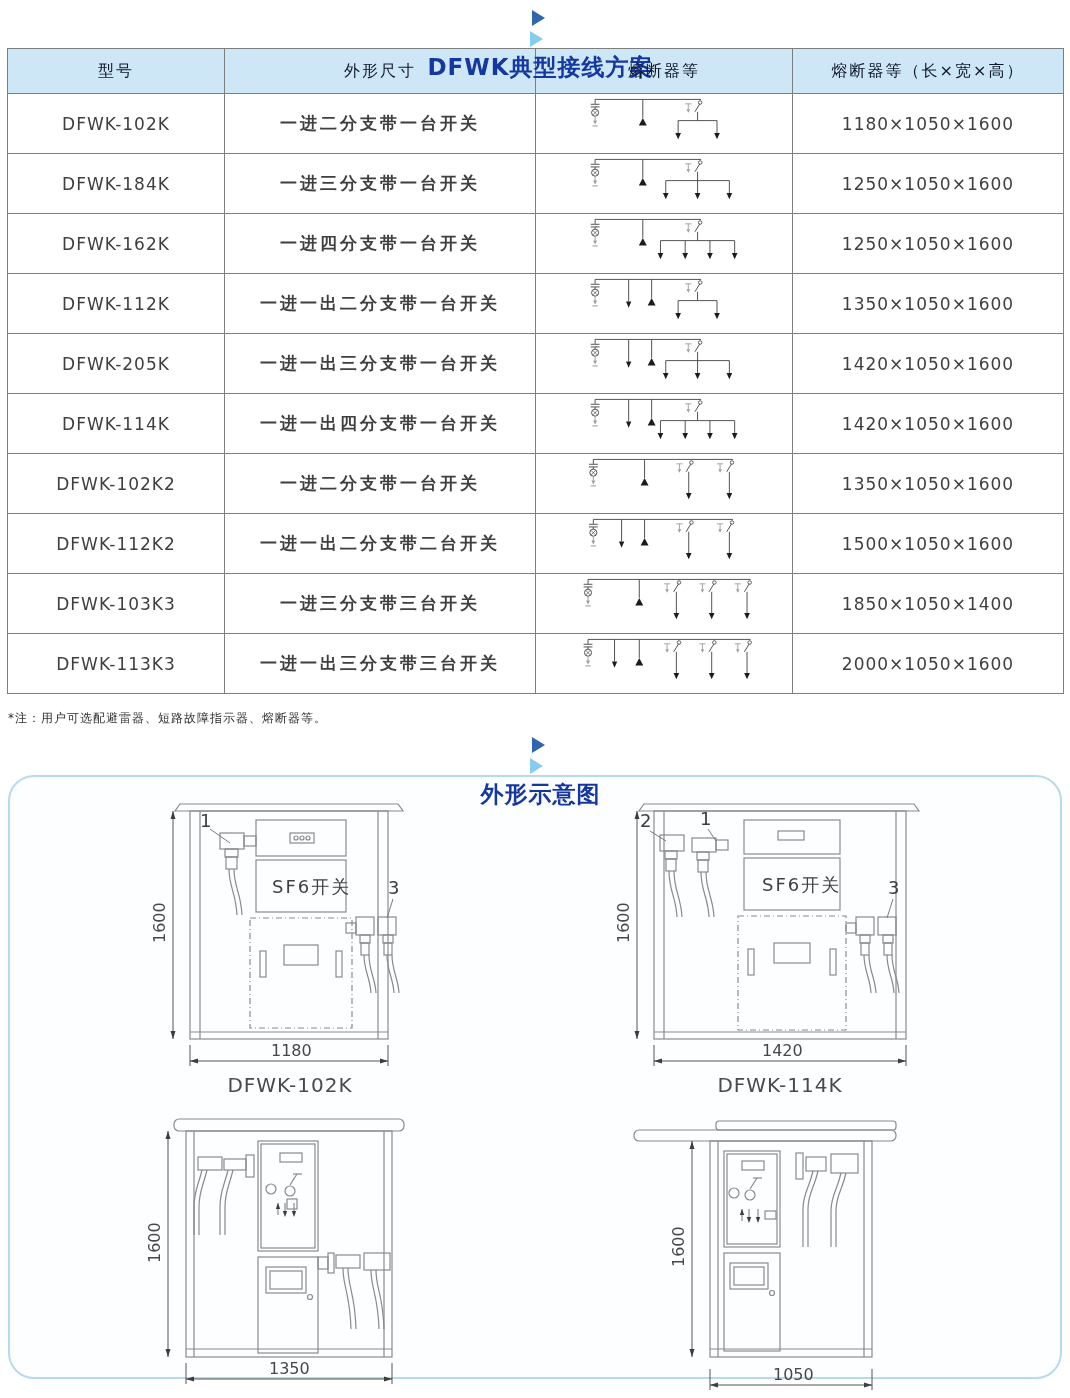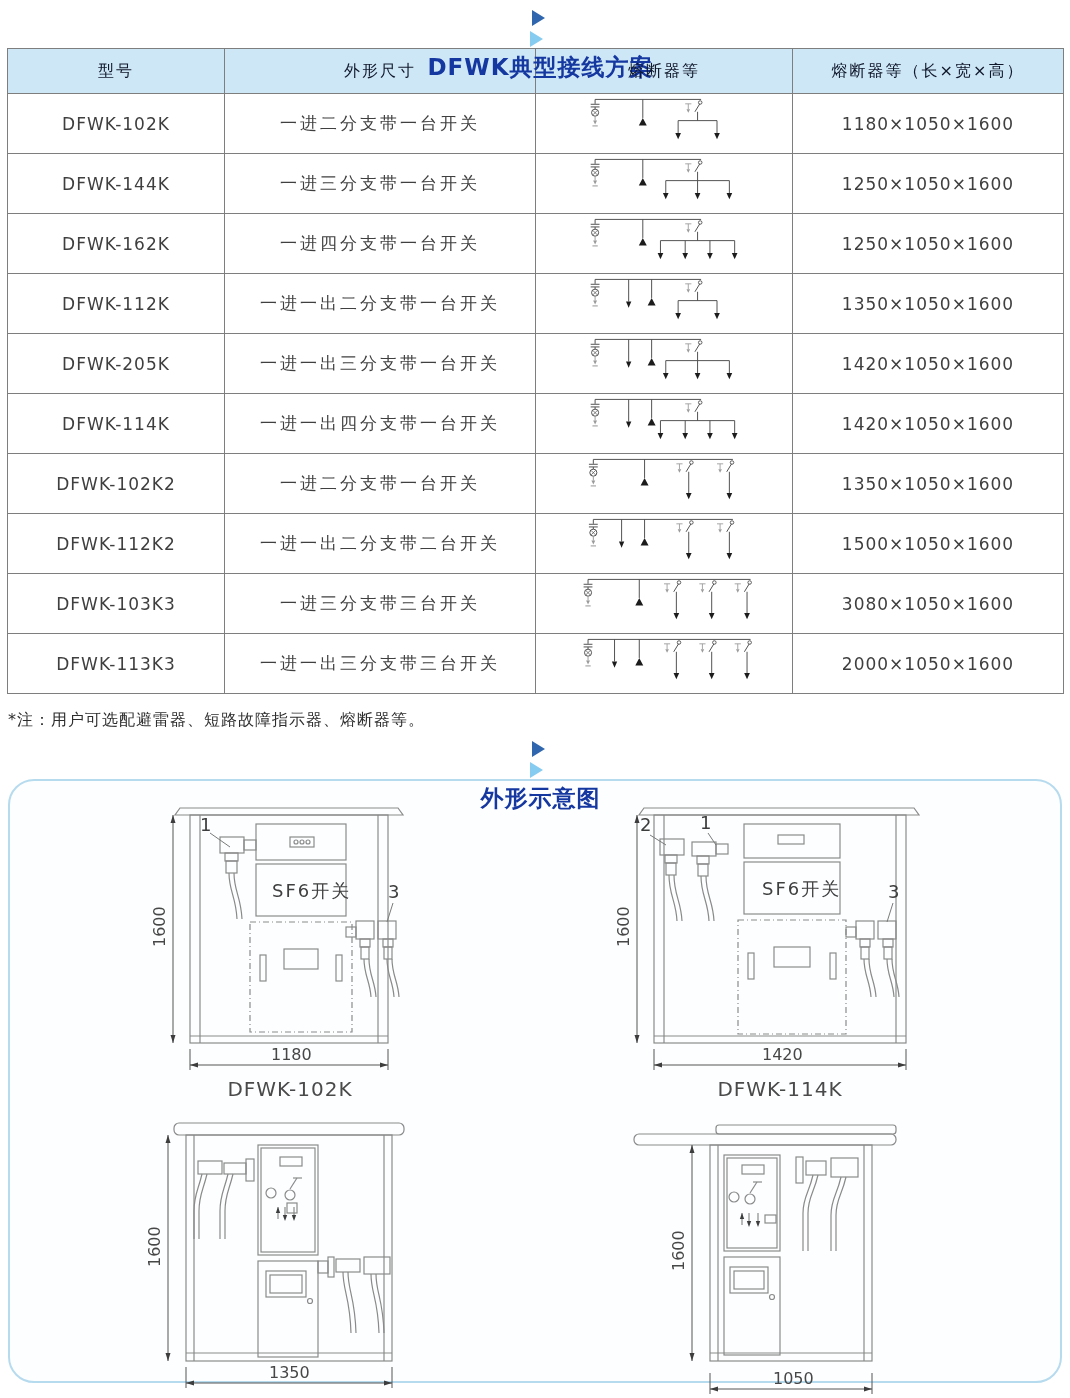--- a/index.html
+++ b/index.html
@@ -10,24 +10,24 @@
   .tri{width:0;height:0;border-top:8px solid transparent;border-bottom:8px solid transparent;display:inline-block;}
   .tri.dark{border-left:13px solid #2f66ad;}
   .tri.light{border-left:13px solid #86ccf1;margin-left:-3px;}
   .section-title .ttl{font-size:23px;font-weight:bold;color:#1537a0;letter-spacing:1px;margin-left:5px;}
   
   table.spec{border-collapse:collapse;width:1056px;margin:0 0 0 7px;table-layout:fixed;}
   table.spec th,table.spec td{border:1px solid #7e7e7e;text-align:center;vertical-align:middle;padding:0;}
   table.spec th{background:#cde7f7;height:44px;font-weight:normal;font-size:16px;color:#0f172a;letter-spacing:2px;}
   table.spec td{height:57px;font-size:17px;color:#3f3f3f;background:#fff;}
   td.model{letter-spacing:1px;}
-  td.desc{letter-spacing:3px;}
+  td.desc{letter-spacing:3px;font-weight:bold;}
   td.dims{font-size:16px;letter-spacing:1px;margin-top:48px;}
   
-  .note{margin:16px 0 0 8px;font-size:16px;color:#2e2e2e;letter-spacing:1px;}
+  .note{margin:16px 0 0 8px;font-size:12px;color:#2e2e2e;letter-spacing:1px;}
   
   .outline-panel{margin:8px 8px 0 8px;height:604px;box-sizing:border-box;
       border:2px solid #b7dbee;border-radius:26px;background:#fdfeff;padding:10px 0 0 0;}
   .draw-grid{display:grid;grid-template-columns:430px 430px;justify-content:center;column-gap:60px;}
   .draw-block{display:flex;flex-direction:column;align-items:center;}
   .caption{font-size:20px;color:#4a4a4a;letter-spacing:1px;text-align:center;margin-top:2px;}
   
   svg{overflow:visible;}
   .s path,.s rect,.s line,.s circle,.s polyline{fill:none;stroke:#8a8a8a;stroke-width:1.2;}
   .dm line{stroke:#555;stroke-width:1;}
@@ -88,21 +88,21 @@
             <line x1="158" y1="20" x2="158" y2="30" stroke="#4d4d4d" stroke-width="1.1"></line>
             <line x1="136" y1="30" x2="180" y2="30" stroke="#4d4d4d" stroke-width="1.1"></line>
             <line x1="136" y1="30" x2="136" y2="44" stroke="#4d4d4d" stroke-width="1.1"></line>
             <polygon points="132.8,44 139.2,44 136,51" fill="#1c1c1c"></polygon>
             <line x1="180" y1="30" x2="180" y2="44" stroke="#4d4d4d" stroke-width="1.1"></line>
             <polygon points="176.8,44 183.2,44 180,51" fill="#1c1c1c"></polygon>
           </svg></td>
         <td class="dims">1180×1050×1600</td>
       </tr>
       <tr>
-        <td class="model">DFWK-144K</td>
+        <td class="model">DFWK-184K</td>
         <td class="desc">一进三分支带一台开关</td>
         <td class="diag"><svg viewBox="0 0 240 62" width="212" height="55">
             <line x1="42" y1="6" x2="162" y2="6" stroke="#4d4d4d" stroke-width="1.1"></line>
             <line x1="42" y1="6" x2="42" y2="11" stroke="#4d4d4d" stroke-width="1.1"></line>
             <line x1="37" y1="11.5" x2="47" y2="11.5" stroke="#4d4d4d" stroke-width="1.1"></line>
             <line x1="37" y1="14.5" x2="47" y2="14.5" stroke="#4d4d4d" stroke-width="1.1"></line>
             <line x1="42" y1="14.5" x2="42" y2="17" stroke="#4d4d4d" stroke-width="1.1"></line>
             <circle cx="42" cy="21" r="4" fill="none" stroke="#4d4d4d" stroke-width="1.1"></circle>
             <line x1="39.5" y1="18.5" x2="44.5" y2="23.5" stroke="#4d4d4d" stroke-width="0.8"></line>
             <line x1="39.5" y1="23.5" x2="44.5" y2="18.5" stroke="#4d4d4d" stroke-width="0.8"></line>
@@ -369,21 +369,21 @@
             <line x1="174" y1="20" x2="174" y2="44" stroke="#4d4d4d" stroke-width="1.1"></line>
             <polygon points="170.8,44 177.2,44 174,51" fill="#1c1c1c"></polygon>
             <circle cx="217" cy="9.5" r="2" fill="none" stroke="#4d4d4d" stroke-width="1"></circle>
             <line x1="211" y1="20" x2="216.5" y2="11" stroke="#4d4d4d" stroke-width="1.1"></line>
             <line x1="200" y1="11" x2="207" y2="11" stroke="#9b9b9b" stroke-width="1"></line>
             <line x1="203.5" y1="11" x2="203.5" y2="17" stroke="#9b9b9b" stroke-width="1"></line>
             <polygon points="201.5,17 205.5,17 203.5,21" fill="#9b9b9b"></polygon>
             <line x1="214" y1="20" x2="214" y2="44" stroke="#4d4d4d" stroke-width="1.1"></line>
             <polygon points="210.8,44 217.2,44 214,51" fill="#1c1c1c"></polygon>
           </svg></td>
-        <td class="dims">3080×1050×1600</td>
+        <td class="dims">1850×1050×1400</td>
       </tr>
       <tr>
         <td class="model">DFWK-113K3</td>
         <td class="desc">一进一出三分支带三台开关</td>
         <td class="diag"><svg viewBox="0 0 240 62" width="212" height="55">
             <line x1="34" y1="6" x2="218" y2="6" stroke="#4d4d4d" stroke-width="1.1"></line>
             <line x1="34" y1="6" x2="34" y2="11" stroke="#4d4d4d" stroke-width="1.1"></line>
             <line x1="29" y1="11.5" x2="39" y2="11.5" stroke="#4d4d4d" stroke-width="1.1"></line>
             <line x1="29" y1="14.5" x2="39" y2="14.5" stroke="#4d4d4d" stroke-width="1.1"></line>
             <line x1="34" y1="14.5" x2="34" y2="17" stroke="#4d4d4d" stroke-width="1.1"></line>

